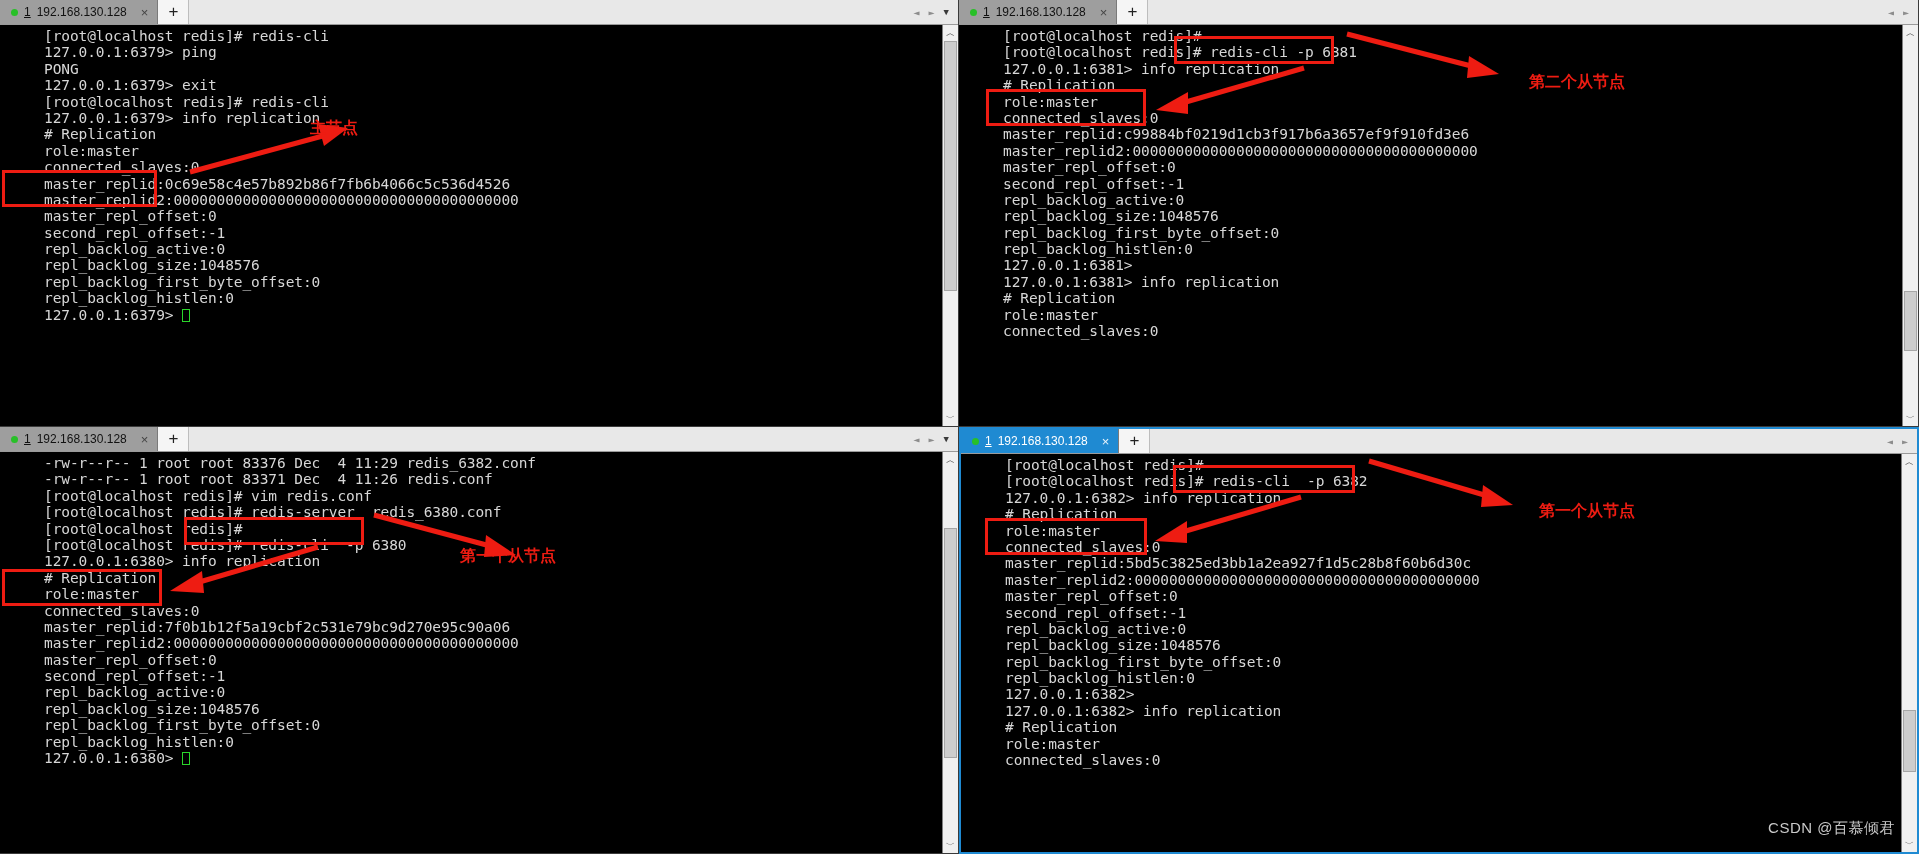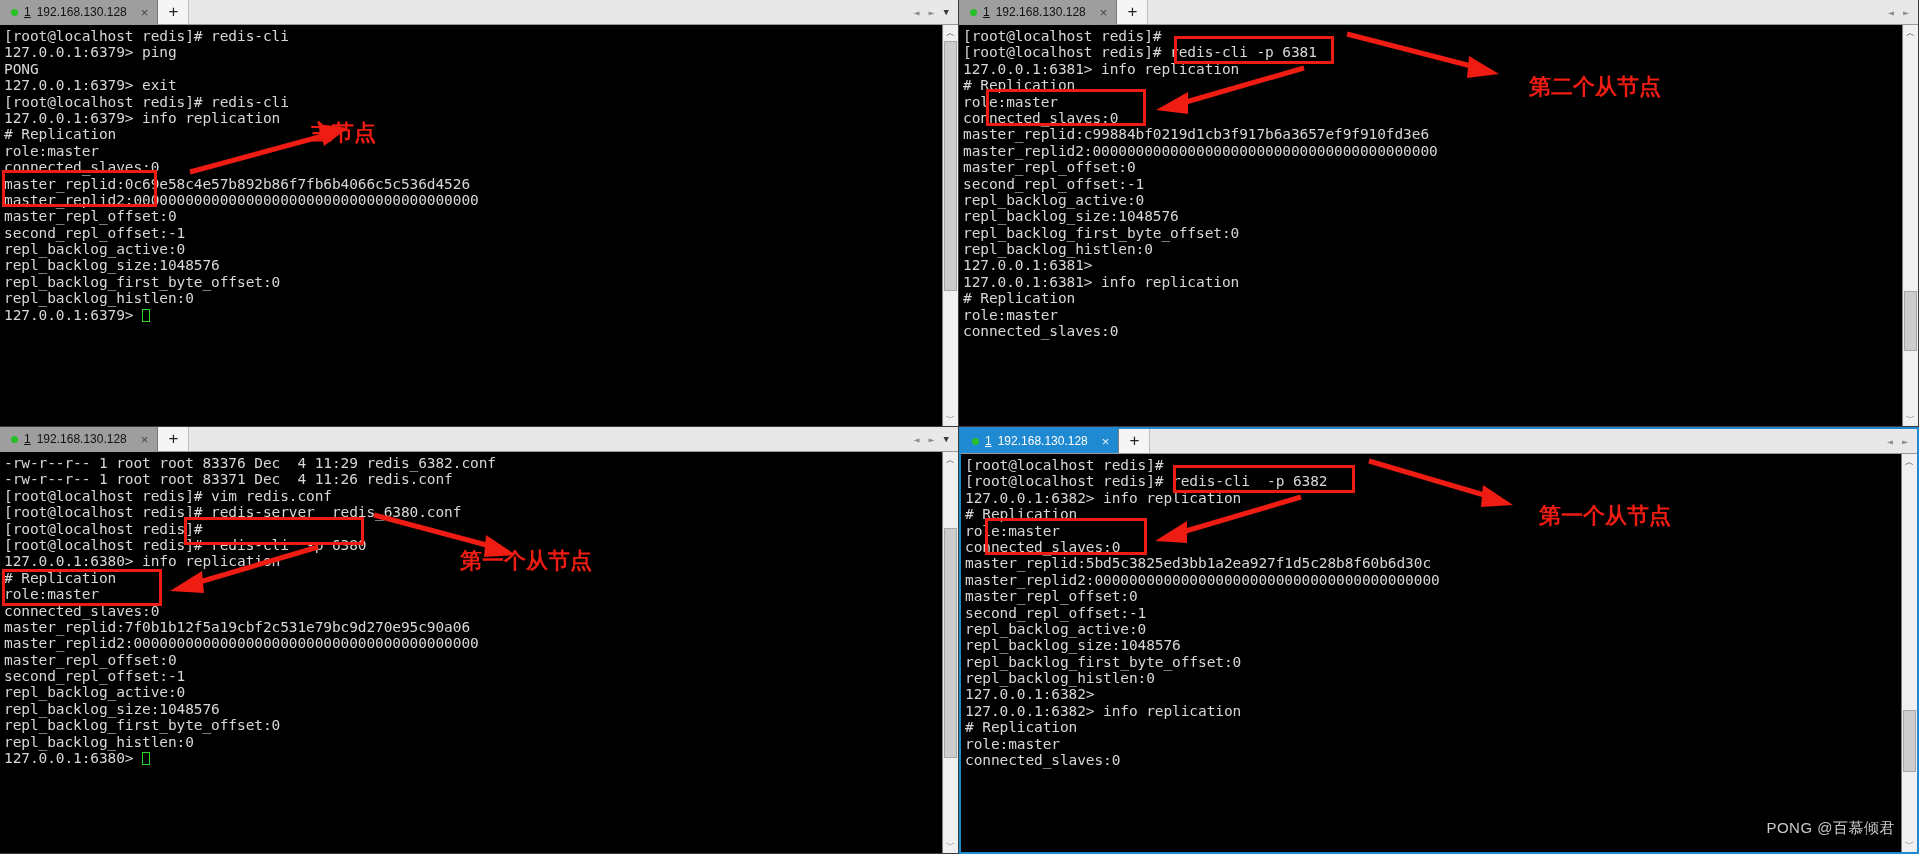--- a/index.html
+++ b/index.html
@@ -68,21 +68,21 @@
   }
   .tabfill { flex: 1; background: #e8e8e8; }
   .navarrows {
     display: flex; align-items: center; gap: 9px;
     padding: 0 9px 0 4px;
     color: #8d8d8d; font-size: 10px;
   }
   .navarrows .caret { color: #3a3a3a; font-size: 9px; }
 
   
-  .term-wrap { position: relative; display: flex; height: calc(100% - 25px); }
+  .term-wrap { position: relative; display: flex; height: calc(100% - 25px); margin-left: 40px; }
   .term {
     flex: 1;
     background: #000;
     color: #d7d7d7;
     font-family: "DejaVu Sans Mono", monospace;
     font-size: 14.5px;
     line-height: 16.4px;
     padding: 3px 0 0 4px;
     white-space: pre;
     overflow: hidden;
@@ -125,21 +125,21 @@
     pointer-events: none;
   }
   .hl-box {
     position: absolute;
     border: 3px solid #ee1c12;
   }
   .ann-text {
     position: absolute;
     color: #ee1c12;
     font-family: "DejaVu Sans", sans-serif;
-    font-size: 22px;
+    font-size: 16px;
     font-weight: 700;
     white-space: nowrap;
   }
   .arrow-svg { position: absolute; overflow: visible; }
 
   
   .watermark {
     position: absolute;
     right: 22px; bottom: 14px;
     color: #c9c9c9;
@@ -301,16 +301,16 @@
       <svg class="arrow-svg" style="left:400px;top:26px;" width="190" height="62">
         <line x1="8" y1="6" x2="130" y2="42" stroke="#ee1c12" stroke-width="5"></line>
         <polygon points="152,50 122,30 120,52" fill="#ee1c12"></polygon>
       </svg>
       <svg class="arrow-svg" style="left:182px;top:62px;" width="180" height="60">
         <line x1="158" y1="6" x2="36" y2="42" stroke="#ee1c12" stroke-width="5"></line>
         <polygon points="12,50 44,30 44,52" fill="#ee1c12"></polygon>
       </svg>
       <div class="ann-text" style="left:578px;top:72px;">第一个从节点</div>
     </div>
-    <div class="watermark">PONG @百慕倾君</div>
+    <div class="watermark">CSDN @百慕倾君</div>
   </div>
 
 </div>
 
 </body></html>

